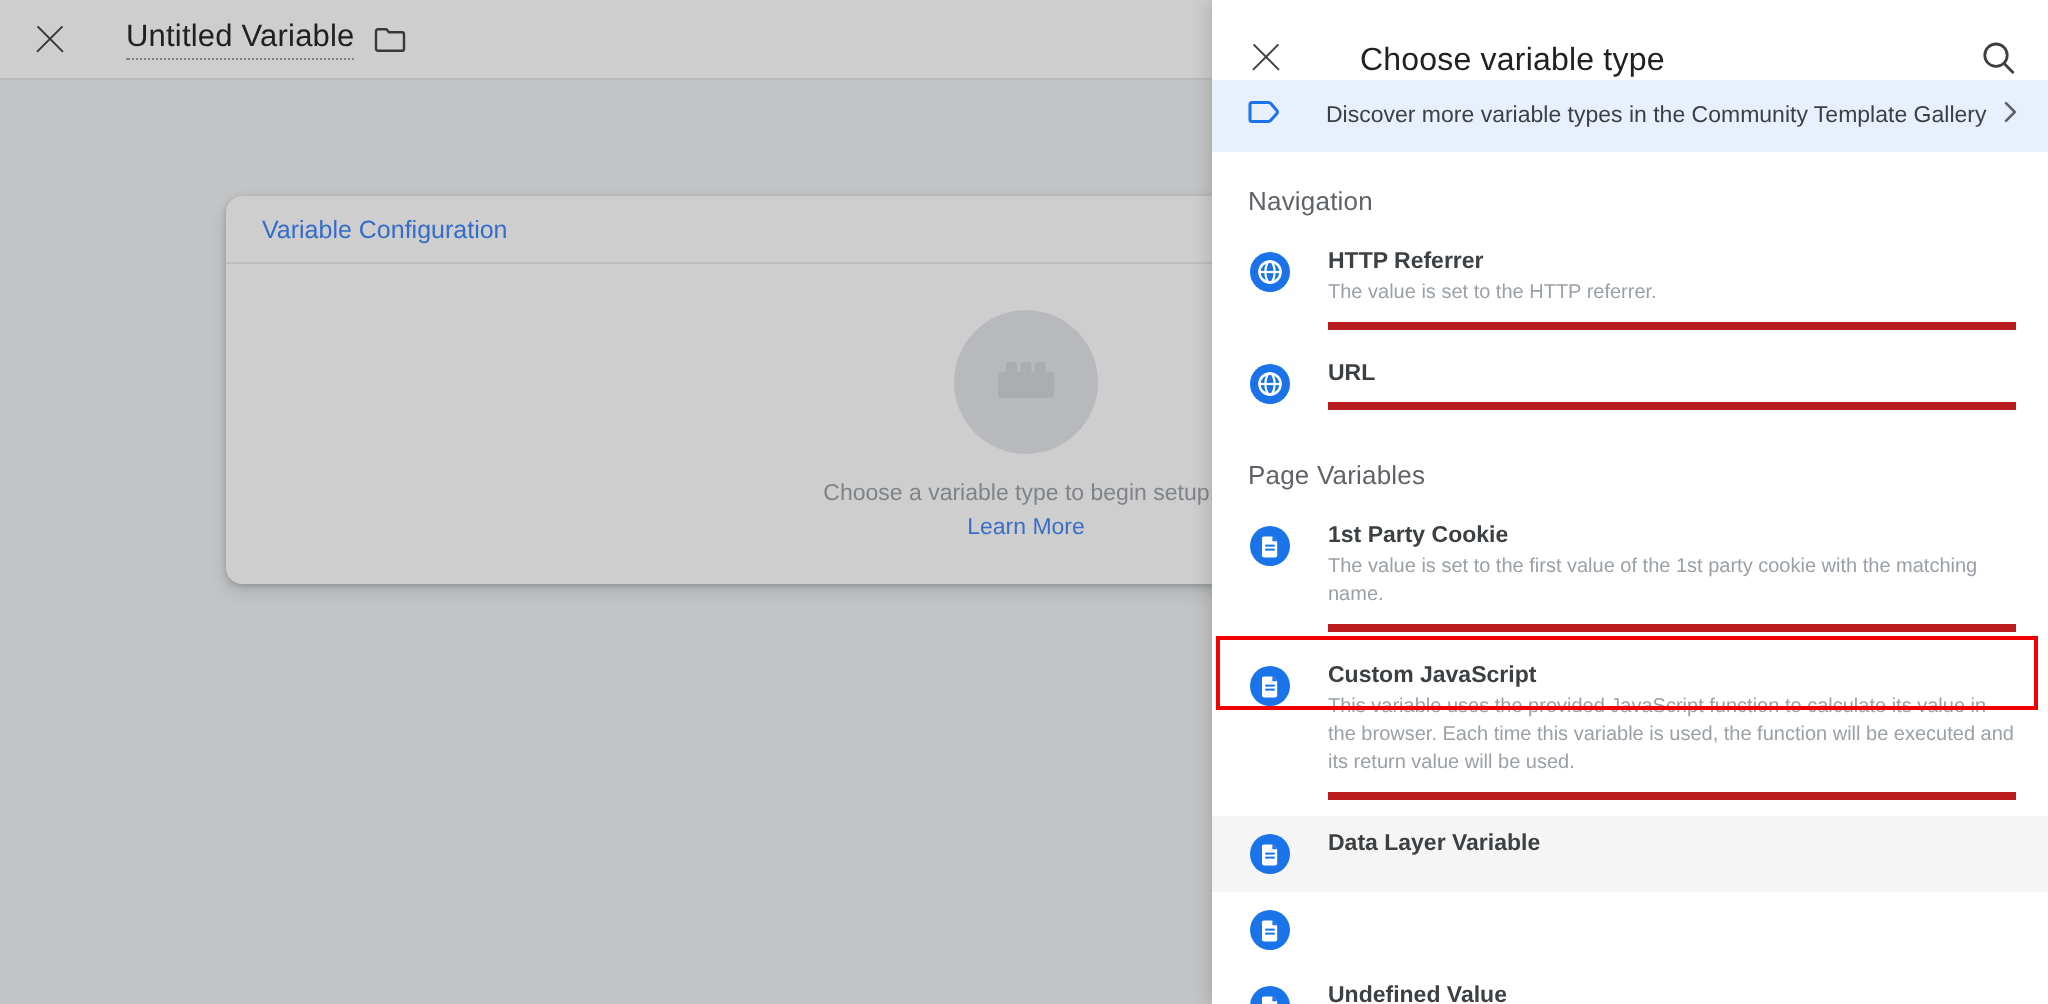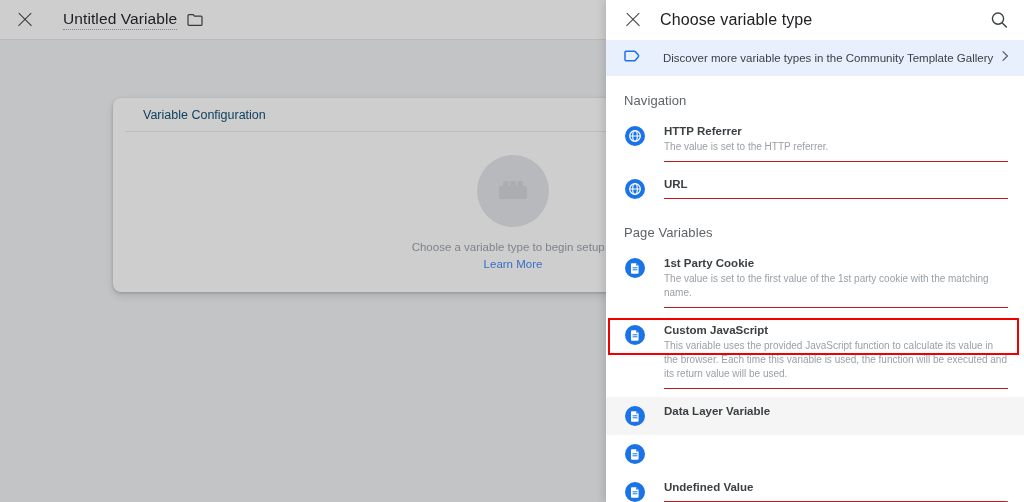--- a/index.html
+++ b/index.html
@@ -36,21 +36,21 @@
 
   .bg-body { position: absolute; left: 0; top: 40px; width: 1024px; height: 462px; background: #f1f3f4; }
   .config-card {
     position: absolute; left: 113px; top: 58px; width: 800px; height: 194px;
     background: #ffffff; border-radius: 8px;
     box-shadow: 0 1px 3px rgba(60,64,67,.28), 0 4px 10px rgba(60,64,67,.15);
     overflow: hidden;
   }
   .config-card-head {
     height: 34px; display: flex; align-items: center; padding: 0 18px;
-    font-size: 12.5px; color: #0c4a6e; border-bottom: 1px solid #e8eaed; margin-left: 12px;
+    font-size: 12.5px; color: #3b82f6; border-bottom: 1px solid #e8eaed;
   }
   .config-card-body {
     height: 160px; display: flex; flex-direction: column;
     align-items: center; justify-content: center; gap: 0;
   }
   .placeholder-circle {
     width: 72px; height: 72px; border-radius: 50%; background: #e3e5e7;
     display: flex; align-items: center; justify-content: center; margin-bottom: 14px;
   }
   .placeholder-hint { font-size: 11.5px; color: #9aa0a6; margin-bottom: 5px; }
@@ -59,22 +59,22 @@
   
   .scrim { position: absolute; inset: 0; background: rgba(32,33,36,.22); pointer-events: none; }
 
   
   .panel {
     position: absolute; right: 0; top: 0; width: 418px; height: 502px;
     background: #ffffff; box-shadow: -2px 0 8px rgba(60,64,67,.2);
     display: flex; flex-direction: column; overflow: hidden;
   }
   .panel-head {
-    height: 40px; flex: 0 0 40px; display: flex; align-items: center;
-    padding: 0 14px 0 16px; background: #fff;
+    height: 40px; flex: 0 0 40px; display: flex; align-items: flex-end;
+    padding: 0 14px 0 16px; background: #fff; gap: 20px;
   }
   .panel-head .close-x { margin-right: 16px; }
   .panel-title { font-size: 16px; color: #202124; flex: 1; letter-spacing: .1px; }
   .search-ico { width: 22px; height: 22px; cursor: pointer; }
 
   .gallery-banner {
     height: 36px; flex: 0 0 36px; background: #e8f0fe;
     display: flex; align-items: center; padding: 0 12px 0 18px; cursor: pointer;
   }
   .tag-ico { width: 20px; flex: 0 0 20px; margin-right: 19px; }
@@ -84,21 +84,21 @@
   .panel-scroll { flex: 1; overflow: hidden; border-radius: 20px; }
   .sec-title {
     font-size: 13px; color: #5f6368; padding: 17px 0 9px 18px; letter-spacing: .1px;
   }
   .opt-row {
     display: flex; align-items: flex-start; padding: 7px 16px 8px 18px;
     cursor: pointer; position: relative;
   }
   .opt-row.highlighted { background: #f5f5f5; }
   .opt-icon { width: 22px; height: 22px; flex: 0 0 22px; margin-right: 18px; margin-top: 1px; }
-  .opt-texts { flex: 1; min-width: 0; padding-bottom: 7px; border-bottom: 1px solid #b91c1c; }
+  .opt-texts { flex: 1; min-width: 0; padding-bottom: 7px; border-bottom: 4px solid #b91c1c; }
   .opt-row.highlighted .opt-texts { border-bottom: none; padding-bottom: 8px; }
   .opt-name { font-size: 11.5px; font-weight: bold; color: #3c4043; line-height: 14px; }
   .opt-row.highlighted .opt-name { font-weight: bold; }
   .opt-desc { font-size: 10px; color: #9aa0a6; line-height: 14px; margin-top: 2px; }
 
   
   .red-box {
     position: absolute; left: 608px; top: 318px; width: 411px; height: 37px;
     border: 2.5px solid #f00000; pointer-events: none; z-index: 40;
   }

